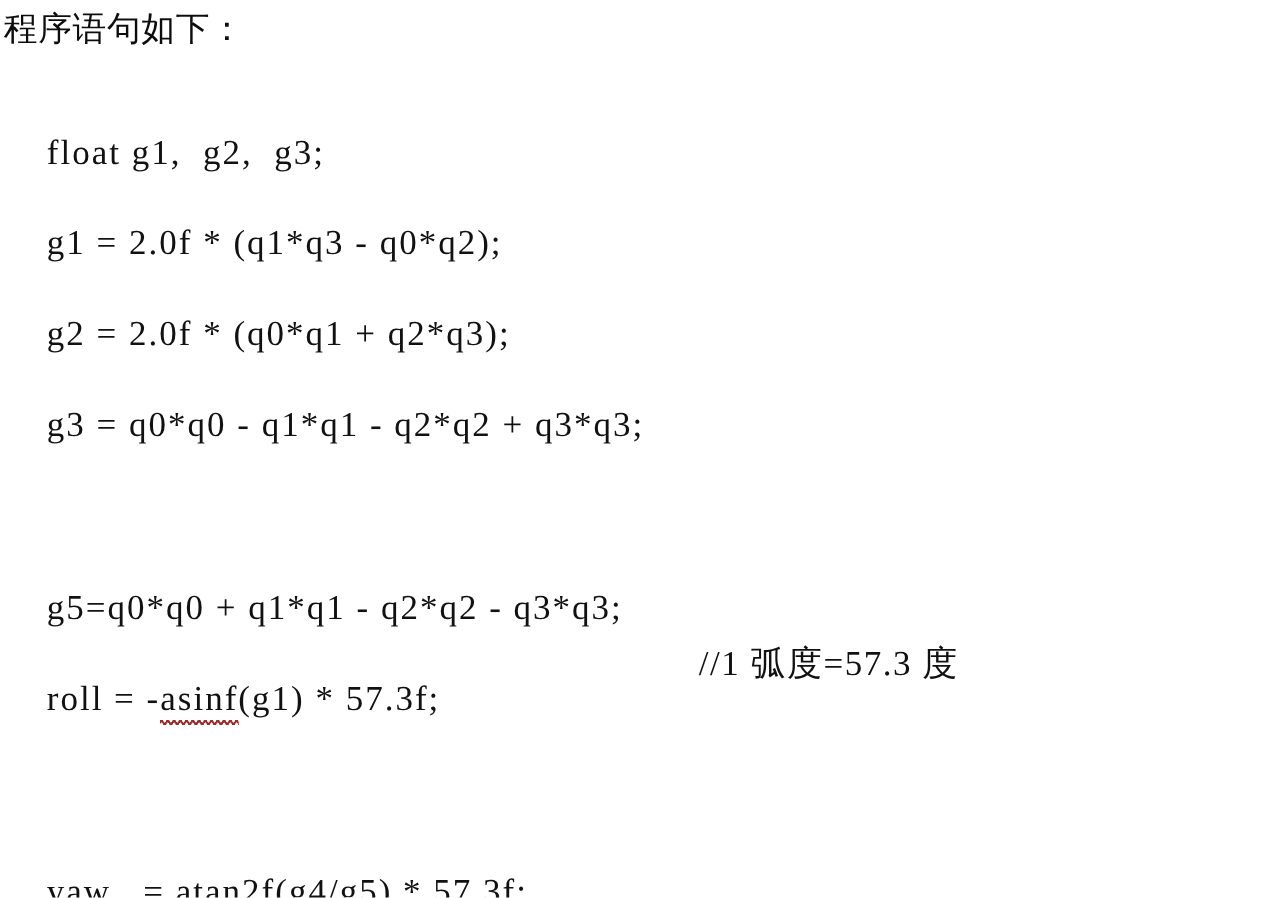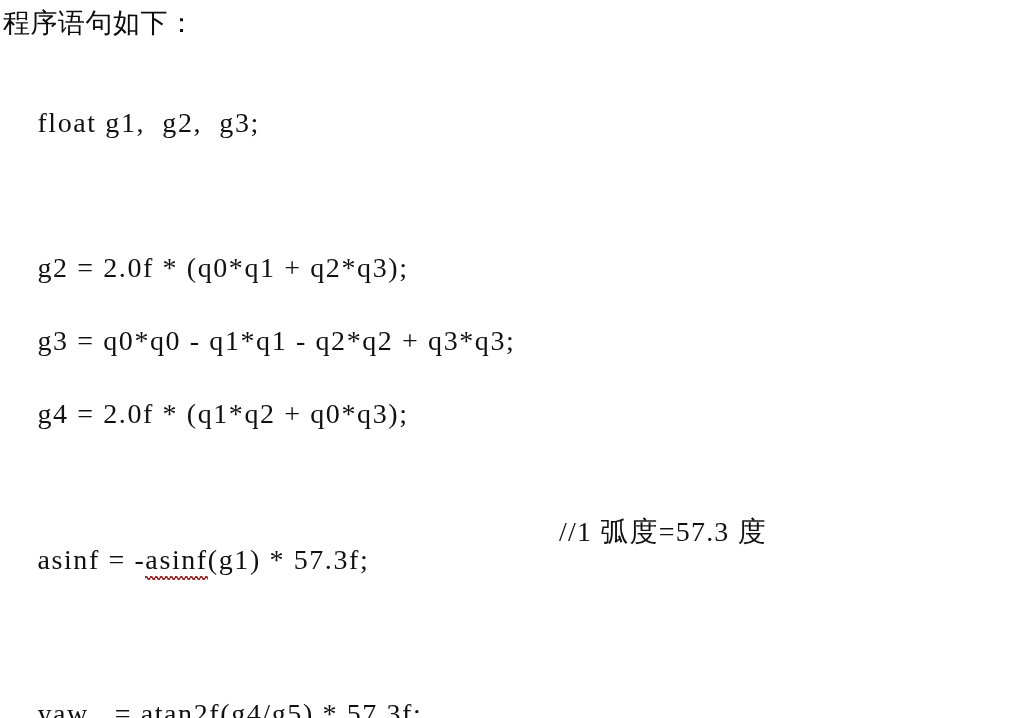--- a/index.html
+++ b/index.html
@@ -96,36 +96,39 @@
 <body>
 
 <div id="doc-page">
 
   <div class="doc-line line-heading" style="top: 10px;">程序语句如下：</div>
 
   <div class="doc-line line-code" style="top: 81px;">
     <span class="code-run">float g1,  g2,  g3;</span>
   </div>
 
+  <div class="doc-line line-code" style="top: 153px;">
+    <span class="code-run">g1 = 2.0f * (q1*q3 - q0*q2);</span>
+  </div>
 
   <div class="doc-line line-code" style="top: 226px; text-align: center;">
     <span class="code-run">g2 = 2.0f * (q0*q1 + q2*q3);</span>
   </div>
 
   <div class="doc-line line-code" style="top: 299px; text-align: right;">
     <span class="code-run">g3 = q0*q0 - q1*q1 - q2*q2 + q3*q3;</span>
   </div>
 
-  <div class="doc-line line-code" style="top: 372px;">
-    <span class="code-run">g4 = 2.0f * (q1*q2 + q0*q3);</span>
+
+  <div class="doc-line line-code" style="top: 445px;">
+    <span class="code-run">g5=q0*q0 + q1*q1 - q2*q2 - q3*q3;</span>
   </div>
 
-
   <div class="doc-line line-code" style="top: 518px;">
-    <span class="code-run">asinf = -</span><span class="spellerr">asinf</span><span class="code-run">(g1) * 57.3f;</span>
+    <span class="code-run">roll = -</span><span class="spellerr">asinf</span><span class="code-run">(g1) * 57.3f;</span>
     <span class="code-comment cjk-inline" style="top: 0;">//1 弧度=57.3 度</span>
   </div>
 
 
   <div class="doc-line line-code" style="top: 672px;">
     <span class="code-run">yaw   = atan2f(g4/g5) * 57.3f;</span>
   </div>
 
 </div>
 

